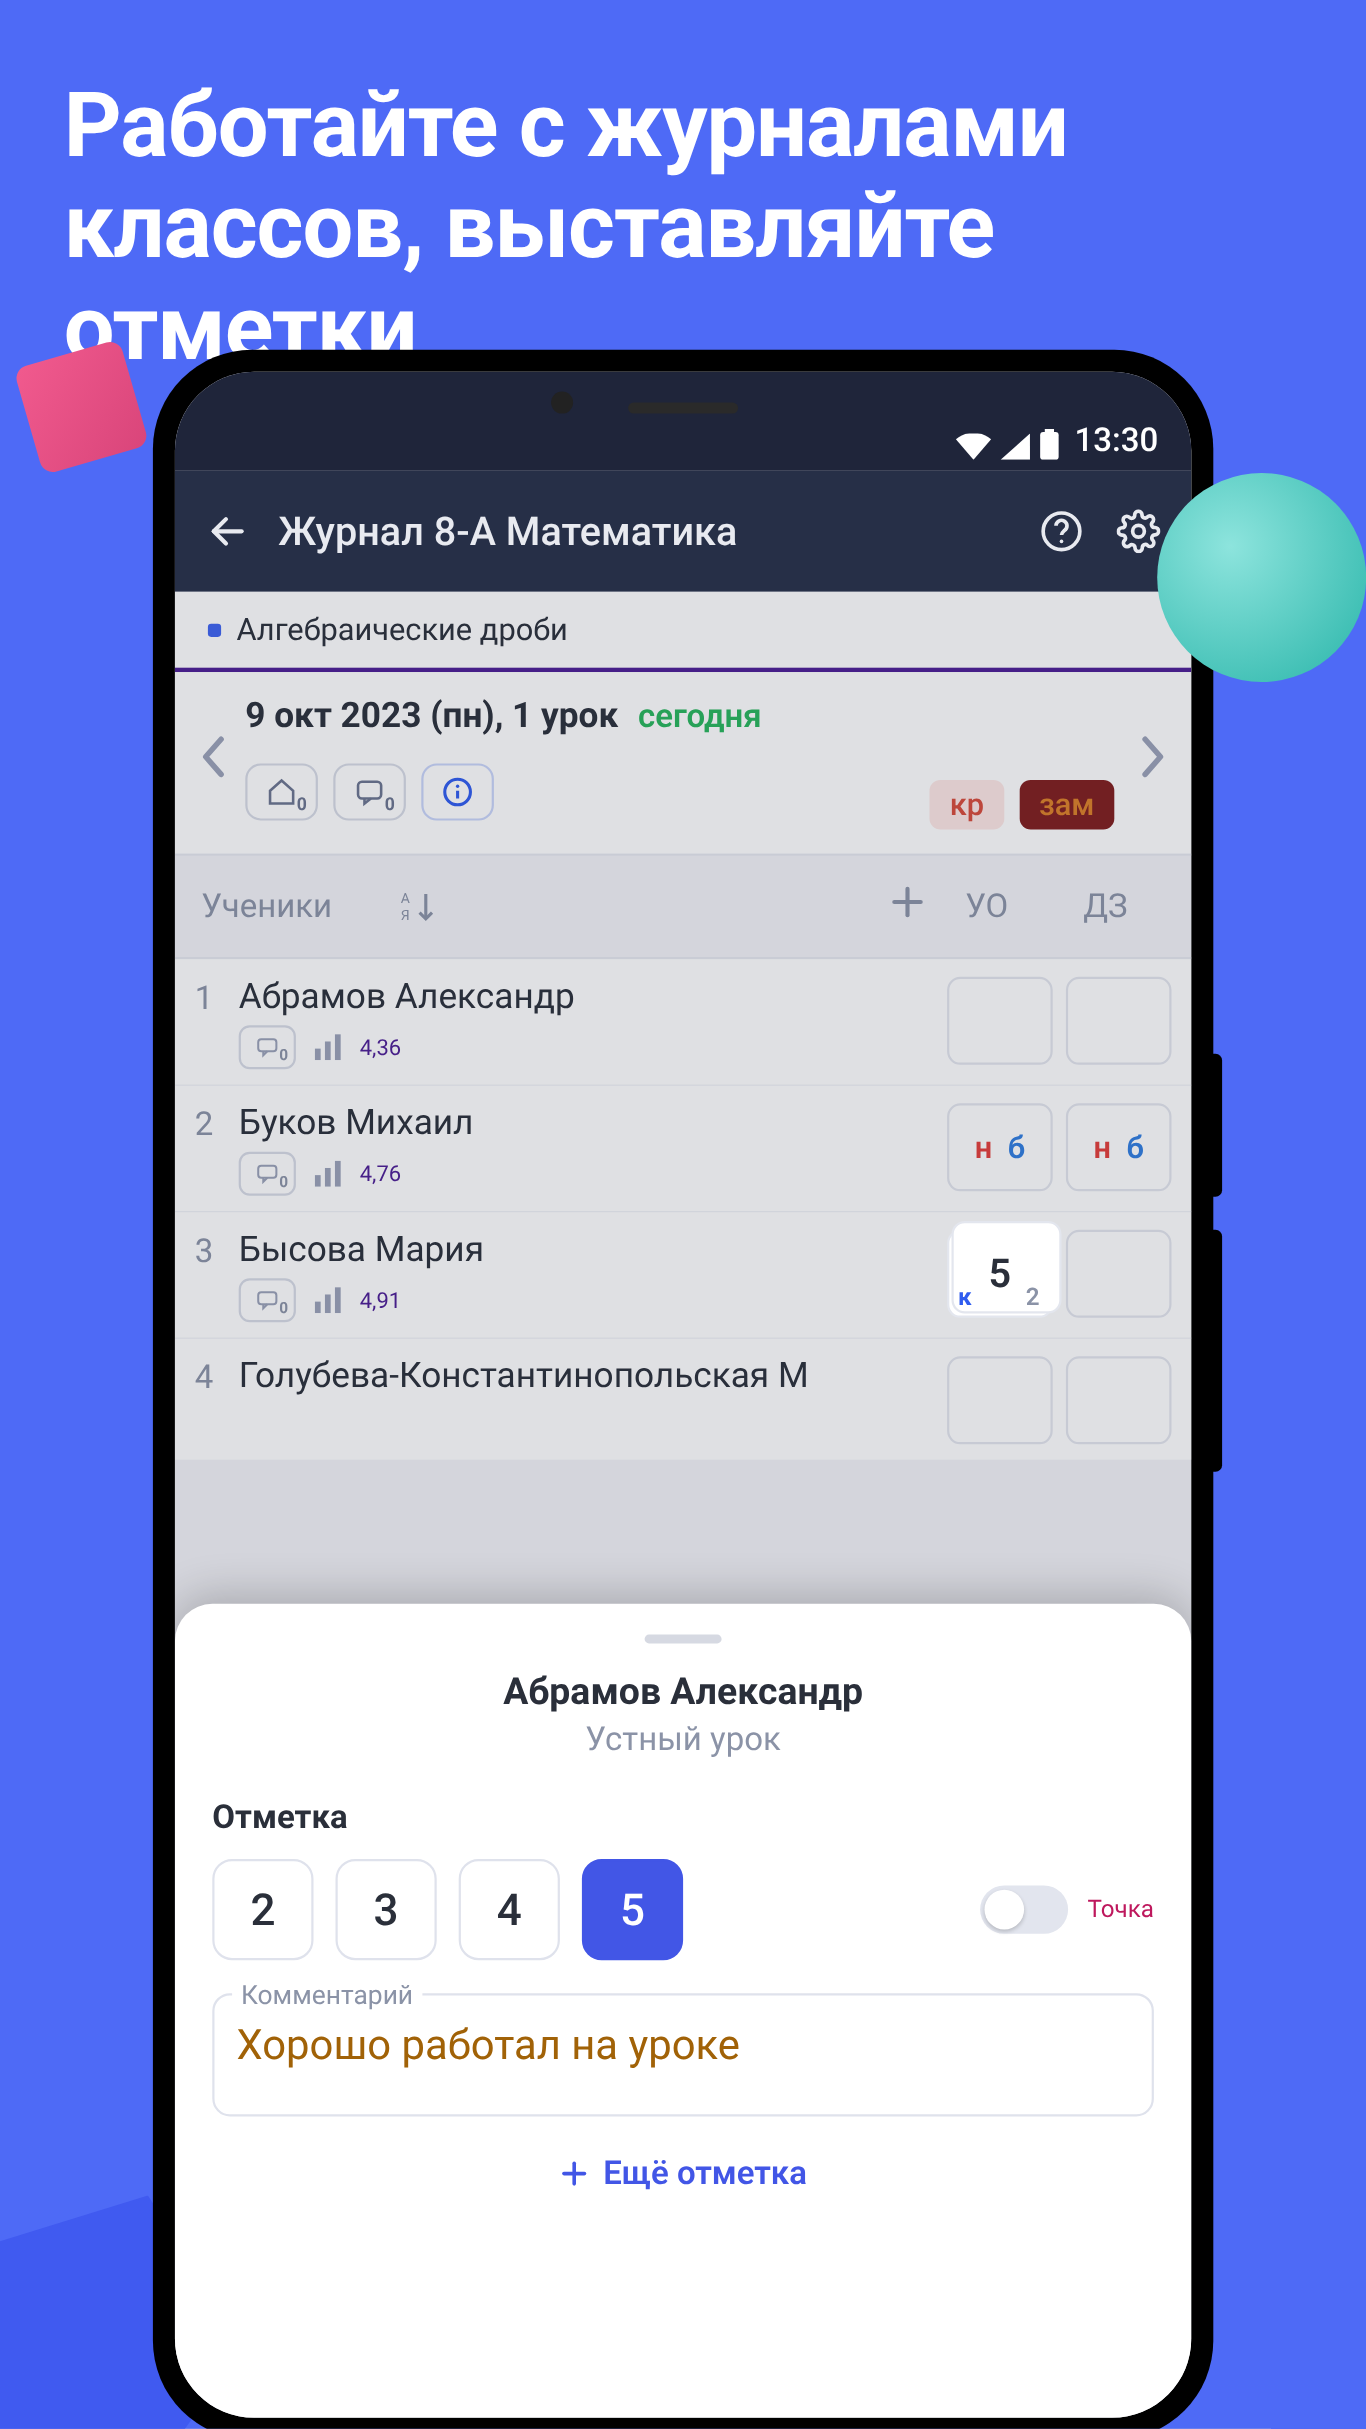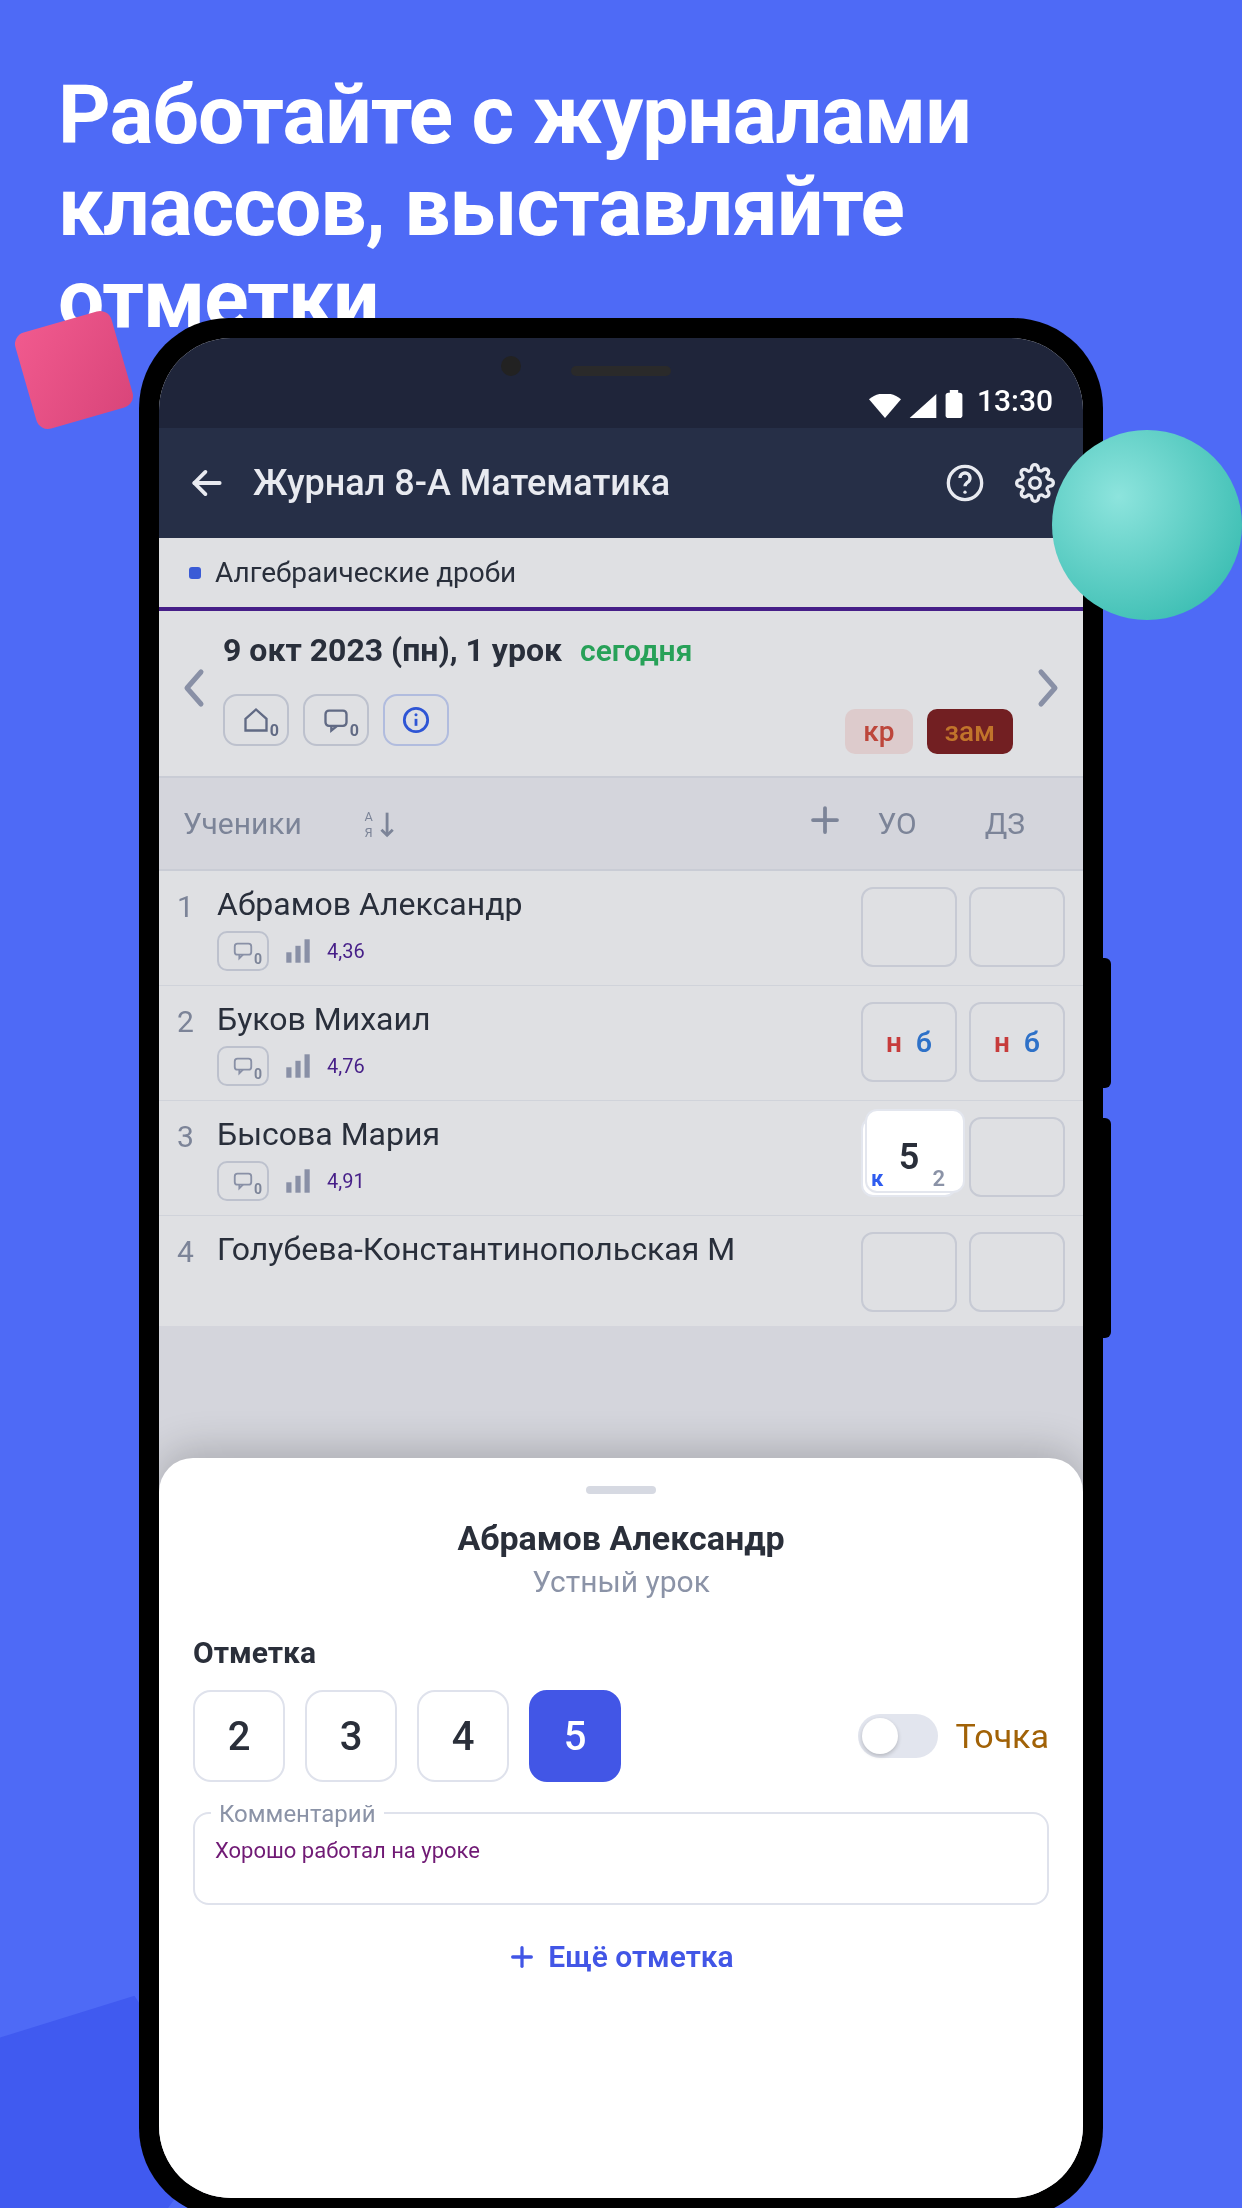--- a/index.html
+++ b/index.html
@@ -73,24 +73,24 @@
   .handle { width: 70px; height: 8px; background: #d6d9e2; border-radius: 4px; margin: 8px auto 24px auto; }
   .sheet-name { text-align: center; font-size: 34px; font-weight: 700; color: #2a2f3a; }
   .sheet-sub { text-align: center; font-size: 30px; color: #8b93a7; margin-top: 6px; }
   .sheet-sec-label { font-size: 30px; font-weight: 700; color: #2a2f3a; margin-top: 36px; margin-bottom: 20px; }
   .grades { display: flex; align-items: center; gap: 20px; }
   .gbtn { width: 92px; height: 92px; border: 2px solid #dfe2ec; border-radius: 18px; display: flex; align-items: center; justify-content: center; font-size: 40px; color: #2a2f3a; font-weight: 500; cursor: pointer; }
   .gbtn.sel { background: #4256e6; border-color: #4256e6; color: #fff; }
   .toggle-wrap { margin-left: auto; display: flex; align-items: center; gap: 18px; }
   .toggle { width: 80px; height: 44px; background: #e2e5ee; border-radius: 22px; position: relative; cursor: pointer; }
   .toggle::after { content:""; position:absolute; left:4px; top:4px; width:36px; height:36px; background:#fff; border-radius:50%; box-shadow:0 2px 4px rgba(0,0,0,0.2); }
-  .toggle-label { font-size: 34px; color: #a16207; }
+  .toggle-label { font-size: 22px; color: #be185d; }
   .comment-box { margin-top: 30px; border: 2px solid #dfe2ec; border-radius: 16px; padding: 24px 20px 40px 20px; position: relative; }
   .comment-legend { position: absolute; top: -14px; left: 16px; background: #fff; padding: 0 8px; font-size: 24px; color: #8b93a7; }
-  .comment-text { font-size: 22px; color: #701a75; }
+  .comment-text { font-size: 38px; color: #a16207; }
   .add-more { text-align: center; color: #4256e6; font-size: 30px; font-weight: 600; margin-top: 34px; cursor: pointer; display: flex; align-items: center; justify-content: center; gap: 12px; }
 </style>
 </head>
 <body>
 
 <div class="headline">Работайте с журналами классов, выставляйте отметки</div>
 <div class="deco-pink"></div>
 <div class="deco-teal"></div>
 <div class="deco-poly"></div>
 

